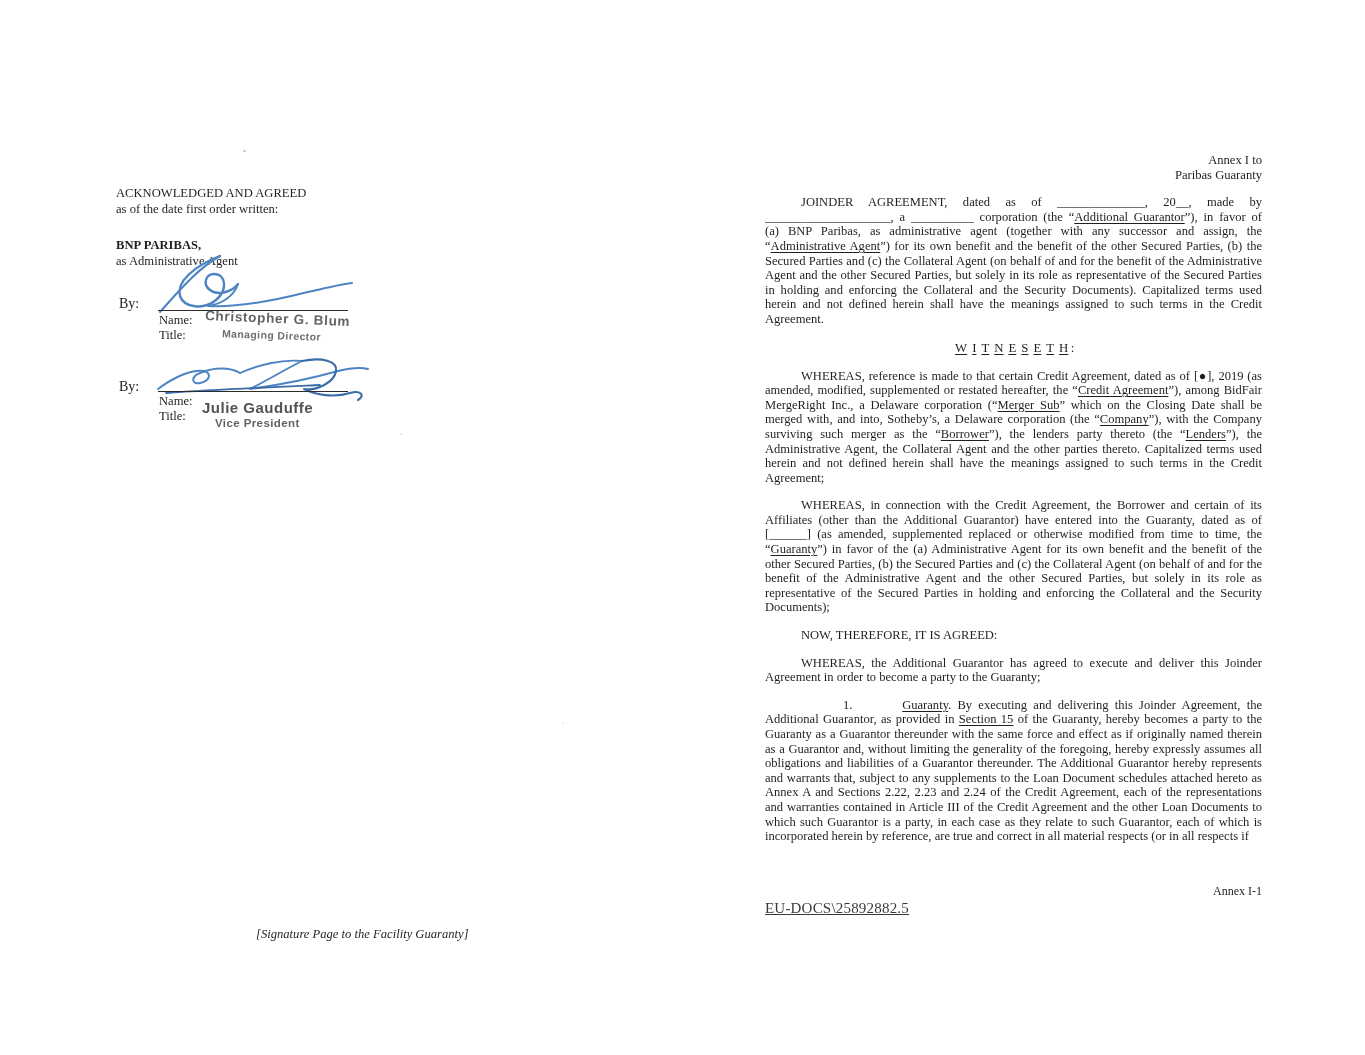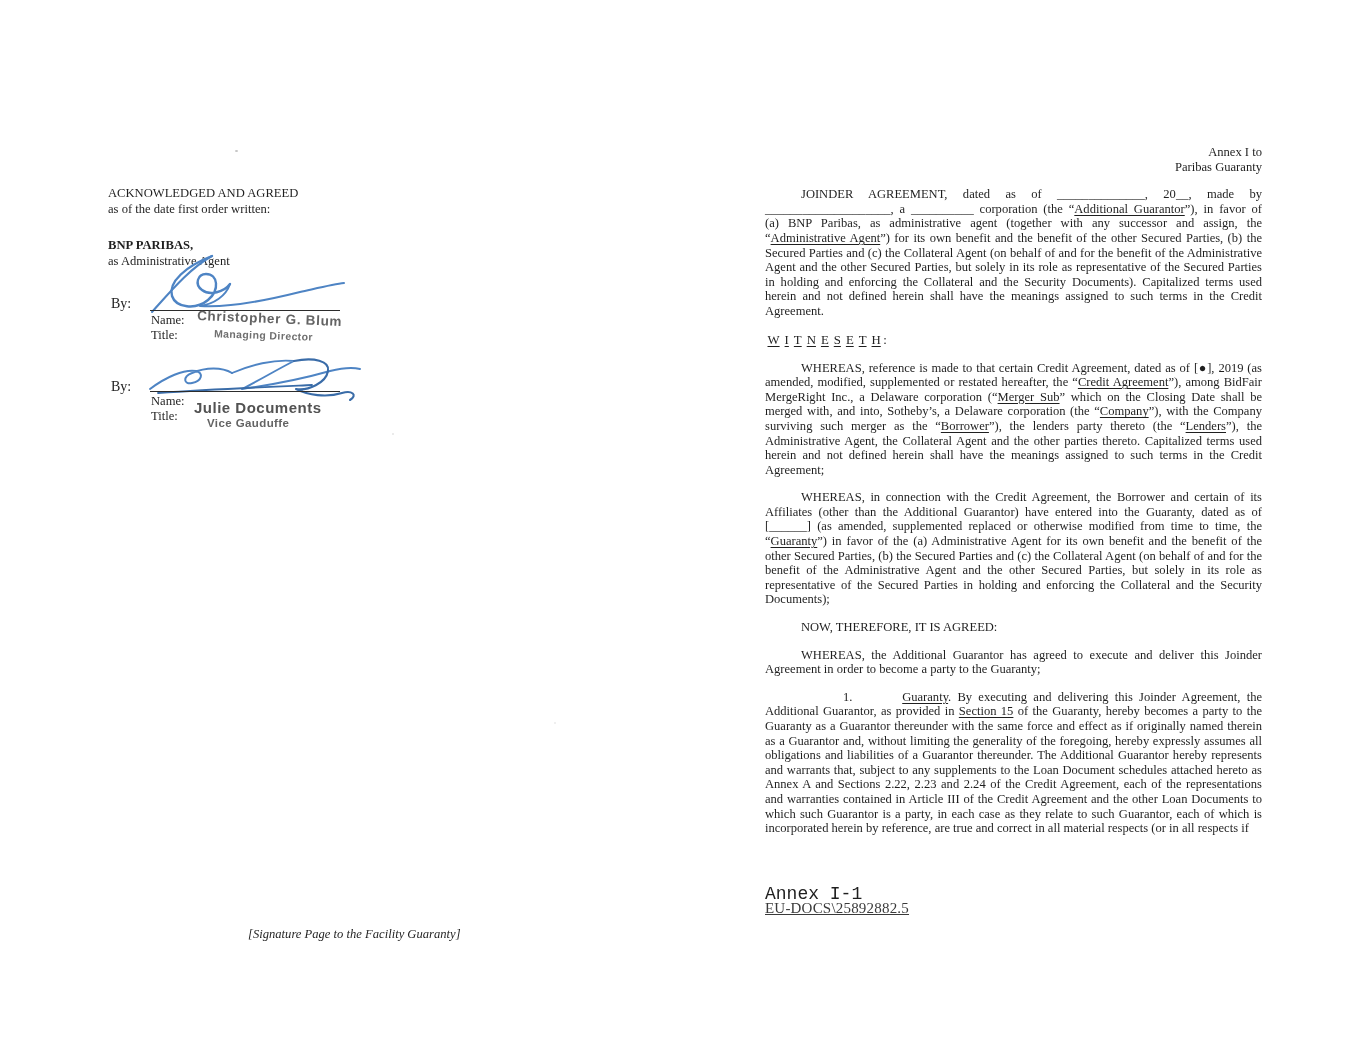--- a/index.html
+++ b/index.html
@@ -17,34 +17,34 @@
   .stamp{font-family:"Liberation Sans", sans-serif;white-space:nowrap;}
   .stamp-name1{font-size:13.5px;font-weight:600;color:#636363;letter-spacing:.7px;transform:rotate(2.4deg);}
   .stamp-title1{font-size:10.5px;font-weight:600;color:#6f6f6f;letter-spacing:.4px;transform:rotate(2deg);}
   .stamp-name2{font-size:15px;font-weight:700;color:#525252;letter-spacing:.5px;}
   .stamp-title2{font-size:11.5px;font-weight:700;color:#646464;letter-spacing:.4px;}
   .sig-svg{position:absolute;overflow:visible;}
   .sig-svg path{fill:none;stroke-linecap:round;stroke-linejoin:round;}
   .left-footer{font-style:italic;font-size:12.6px;white-space:nowrap;margin-top:48px;}
   .speck{position:absolute;border-radius:50%;background:#8a8a8a;}
   
-  .right-col{position:absolute;left:765px;top:145px;width:497px;}
+  .right-col{position:absolute;left:765px;top:153px;width:497px;}
   .rp-header{text-align:right;font-size:12.6px;line-height:14.6px;}
   .par{font-size:12.55px;line-height:14.6px;text-align:justify;margin:13px 0 0 0;text-indent:36px;}
   .par.numbered{text-indent:78px;}
   .par u, .witnesseth u{text-underline-offset:2px;}
-  .witnesseth{font-size:12.8px;margin:14px 0 1px 0;}
+  .witnesseth{text-align:center;font-size:12.8px;margin:14px 0 1px 0;}
   .witnesseth u{margin:0 2.5px;}
-  .annex-footer{position:absolute;left:765px;top:884px;width:497px;text-align:left;font-size:18px;font-family:Liberation Mono, monospace;}
+  .annex-footer{position:absolute;left:765px;top:884px;width:497px;text-align:right;font-size:12px;}
   .doc-id{position:absolute;left:765px;top:900px;font-size:15px;color:#3a3a3a;letter-spacing:.2px;text-decoration:underline;}
 </style>
 </head>
 <body>
 
-<div class="abs" style="left:8px;top:0;width:682px;height:1055px;">
+<div class="abs" style="left:16px;top:0;width:682px;height:1055px;">
 
   <div class="speck" style="left:227px;top:150px;width:3px;height:2px;opacity:.5;"></div>
   <div class="speck" style="left:384px;top:433px;width:2px;height:2px;opacity:.22;"></div>
   <div class="speck" style="left:546px;top:722px;width:2px;height:2px;opacity:.18;"></div>
 
   <div class="abs" style="left:100px;top:185px;">
     <div class="l-line">ACKNOWLEDGED AND AGREED</div>
     <div class="l-line">as of the date first order written:</div>
   </div>
 
@@ -68,22 +68,22 @@
   <div class="abs by-label" style="left:103px;top:379px;">By:</div>
   <svg class="sig-svg" style="left:138px;top:355px;" width="225" height="48" viewBox="0 0 225 48">
     <path d="M 4 34 C 20 22, 38 14, 50 16 C 58 18, 56 26, 46 28 C 38 30, 36 22, 46 18 C 60 12, 76 12, 86 18" stroke="#4e84c4" stroke-width="2"></path>
     <path d="M 86 18 C 104 10, 128 4, 148 6 C 132 14, 112 26, 96 34 C 124 30, 156 24, 184 16 C 196 13, 206 12, 214 14" stroke="#4e84c4" stroke-width="1.9"></path>
     <path d="M 12 38 C 70 34, 120 32, 166 30" stroke="#3a6ca8" stroke-width="1.8"></path>
     <path d="M 148 6 C 168 2, 184 6, 182 16 C 180 28, 162 36, 150 34 C 162 40, 180 43, 196 38 C 206 35, 212 40, 204 45" stroke="#3a6ca8" stroke-width="2.1"></path>
   </svg>
   <div class="sig-rule" style="left:142px;top:391px;width:190px;"></div>
   <div class="abs nt-label" style="left:143px;top:394px;">Name:</div>
   <div class="abs nt-label" style="left:143px;top:409px;">Title:</div>
-  <div class="abs stamp stamp-name2" style="left:186px;top:399px;">Julie Documents</div>
-  <div class="abs stamp stamp-title2" style="left:199px;top:417px;">Vice Gauduffe</div>
+  <div class="abs stamp stamp-name2" style="left:186px;top:399px;">Julie Gauduffe</div>
+  <div class="abs stamp stamp-title2" style="left:199px;top:417px;">Vice President</div>
 
   <div class="abs left-footer" style="left:240px;top:879px;">[Signature Page to the Facility Guaranty]</div>
 </div>
 
 <div>
   <div class="right-col">
     <div class="rp-header">
       <div>Annex I to</div>
       <div>Paribas Guaranty</div>
     </div>

